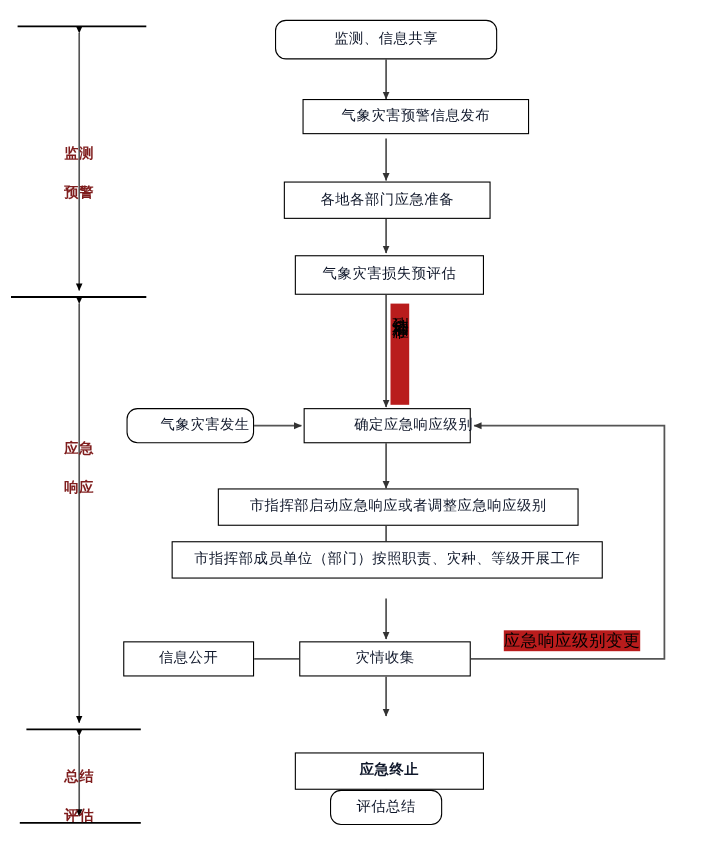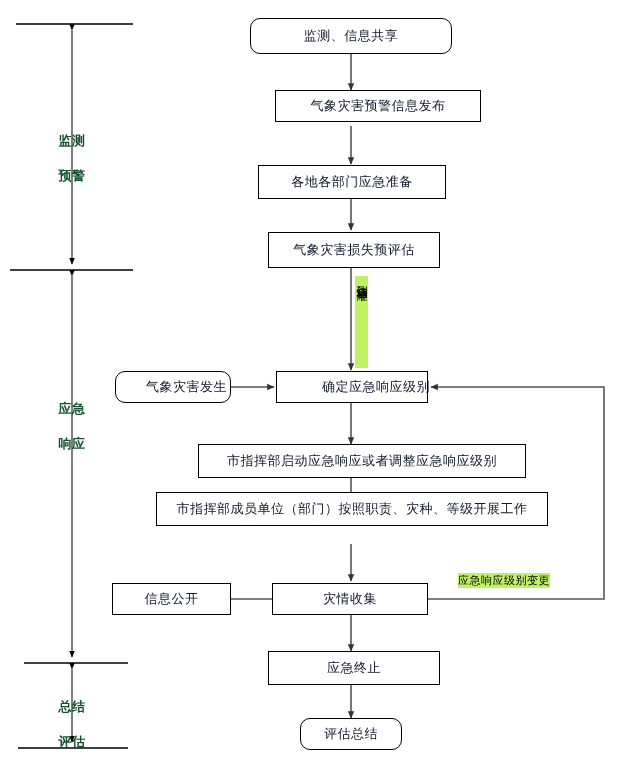--- a/index.html
+++ b/index.html
@@ -39,36 +39,36 @@
     line-height: 1.15;
     letter-spacing: 0.5px;
     white-space: nowrap;
     z-index: 3;
   }
   .node.rounded {
     border-radius: 10px;
   }
   .axis-label {
     position: absolute;
-    color: #14532d;
+    color: #7f1d1d;
     font-size: 13px;
     line-height: 1.35;
     text-align: center;
     letter-spacing: 0.5px;
     z-index: 3;
     white-space: pre-line;
     font-weight: bold;
   }
   .edge-label {
     position: absolute;
     color: #000000;
-    font-size: 11px;
+    font-size: 15px;
     letter-spacing: 0.5px;
     z-index: 4;
-    background: #bef264;
+    background: #b91c1c;
     white-space: nowrap;
   }
   .edge-label.vertical {
     writing-mode: vertical-rl;
     text-orientation: upright;
     line-height: 1.0;
     letter-spacing: 1px;
     padding: 0 1px;
   }
 </style>
@@ -145,21 +145,21 @@
   <div class="node" style="left:276px; top:371px; width:152px; height:32px;padding-left:48px;">确定应急响应级别</div>
 
   <div class="node" style="left:198px; top:444px; width:328px; height:34px;">市指挥部启动应急响应或者调整应急响应级别</div>
 
   <div class="node" style="left:156px; top:492px; width:392px; height:34px;">市指挥部成员单位（部门）按照职责、灾种、等级开展工作</div>
 
   <div class="node" style="left:112px; top:583px; width:119px; height:32px;">信息公开</div>
 
   <div class="node" style="left:272px; top:583px; width:156px; height:32px;">灾情收集</div>
 
-  <div class="node" style="left:268px; top:651px; width:172px; height:34px;">应急终止</div>
+  <div class="node" style="left:268px; top:684px; width:172px; height:34px;font-weight:bold;">应急终止</div>
 
   <div class="node rounded" style="left:300px; top:718px; width:102px; height:32px;">评估总结</div>
 
   <div class="edge-label vertical" style="left:355px; top:276px; height:92px;">达到启动标准</div>
 
   <div class="edge-label" style="left:458px; top:573px;">应急响应级别变更</div>
 
 </div>
 
 </body></html>

